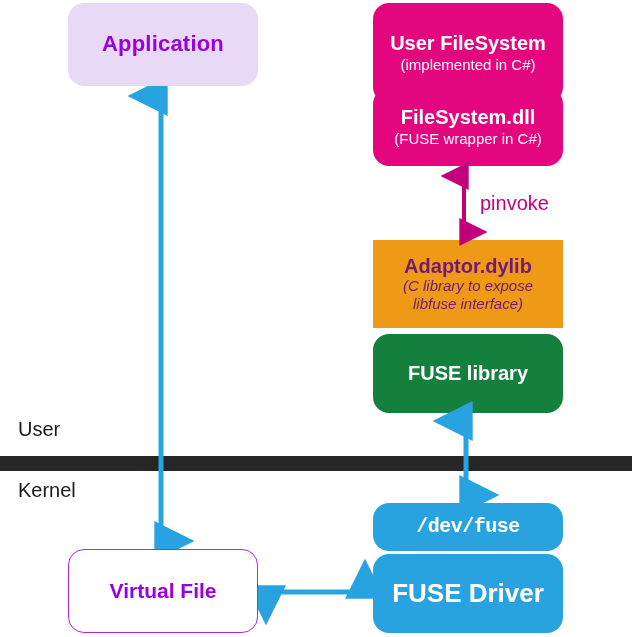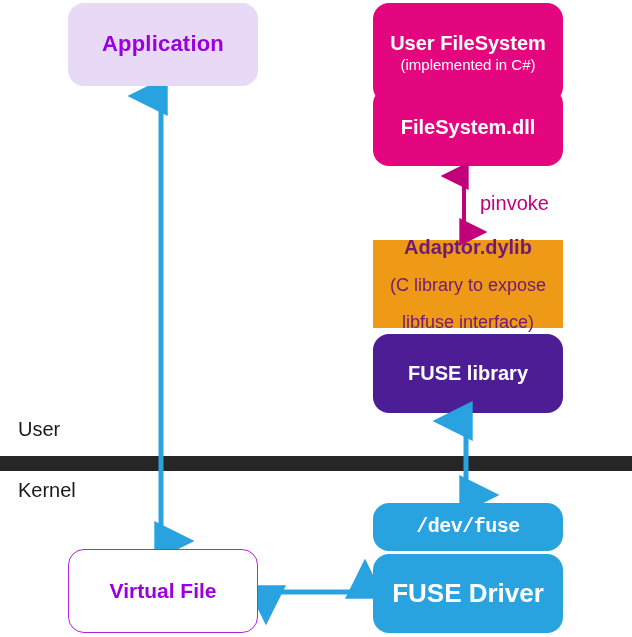--- a/index.html
+++ b/index.html
@@ -64,26 +64,26 @@
   #box-fusesharp .sub   { font-size: 15px; margin-top: 2px; }
 
   
   #box-adaptor {
     left: 373px; top: 240px; width: 190px; height: 88px;
     background: #EE9A17;
     border-radius: 0;
     color: #701a75;
   }
   #box-adaptor .title { font-size: 20px; }
-  #box-adaptor .sub   { font-size: 18px; margin-top: 17px; }
+  #box-adaptor .sub   { font-size: 15px; margin-top: 1px; font-style: italic; }
 
   
   #box-fuse-library {
     left: 373px; top: 334px; width: 190px; height: 79px;
-    background: #4c1d95;
+    background: #15803d;
     border-radius: 16px;
     color: #ffffff;
   }
   #box-fuse-library .title { font-size: 20px; }
 
   
   #box-dev-fuse {
     left: 373px; top: 503px; width: 190px; height: 48px;
     background: #28A3E0;
     border-radius: 16px;
@@ -198,20 +198,21 @@
       <span class="title">Application</span>
     </div>
 
     <div class="box" id="box-user-filesystem">
       <span class="title">User FileSystem</span>
       <span class="sub">(implemented in C#)</span>
     </div>
 
     <div class="box" id="box-fusesharp">
       <span class="title">FileSystem.dll</span>
+      <span class="sub">(FUSE wrapper in C#)</span>
     </div>
 
     <div class="box" id="box-adaptor">
       <span class="title">Adaptor.dylib</span>
       <span class="sub">(C library to expose</span>
       <span class="sub">libfuse interface)</span>
     </div>
 
     <div class="box" id="box-fuse-library">
       <span class="title">FUSE library</span>

